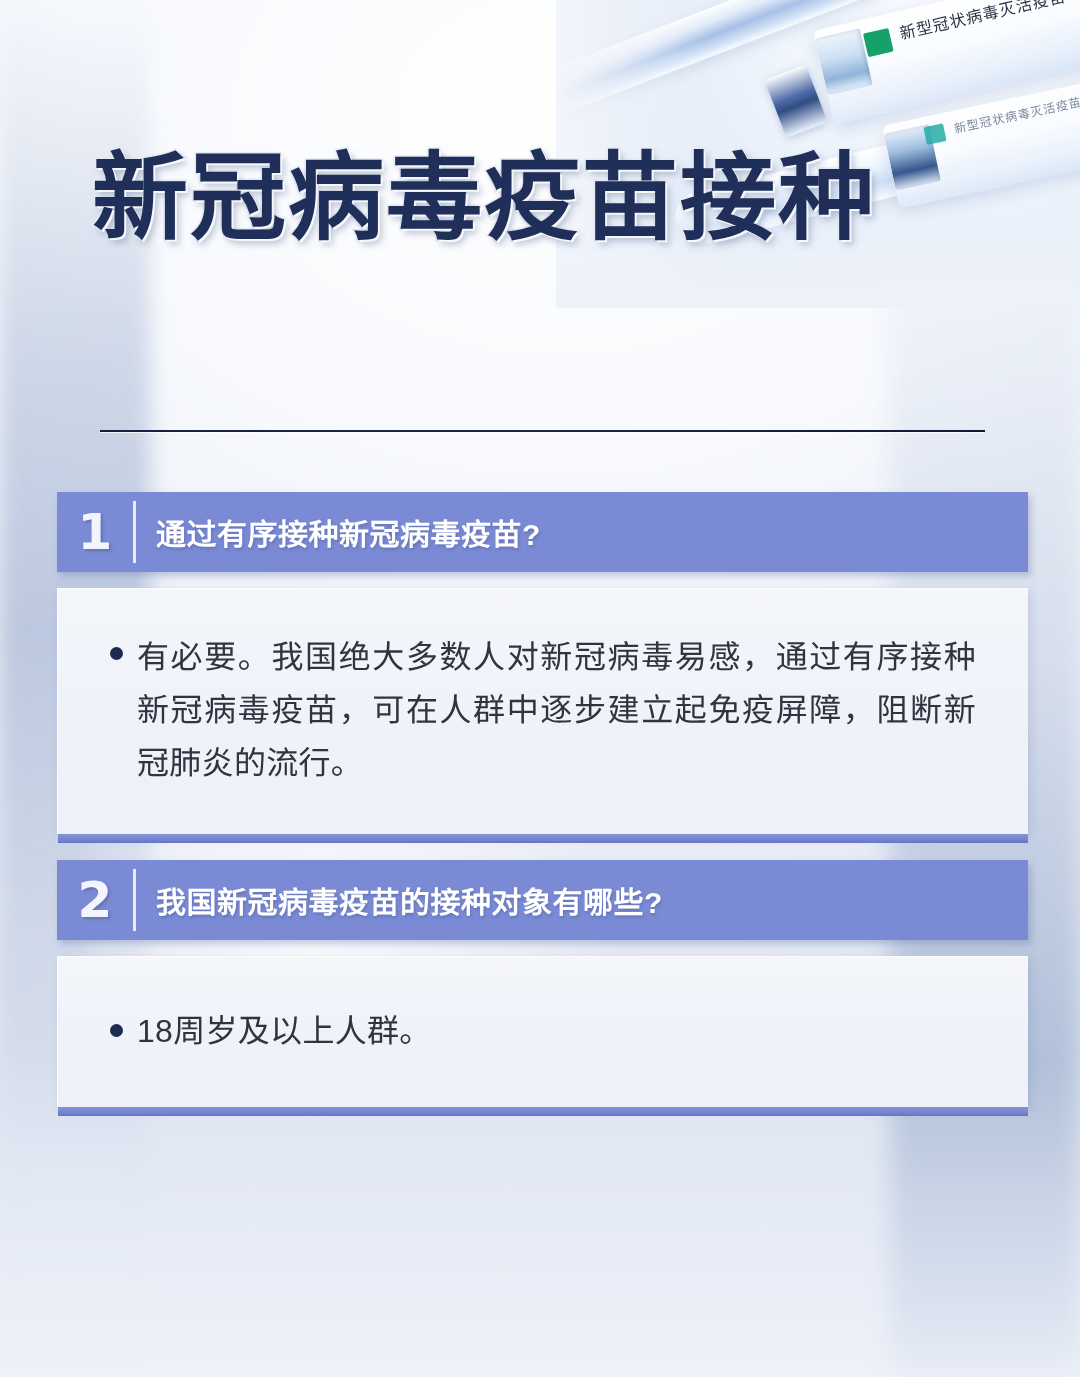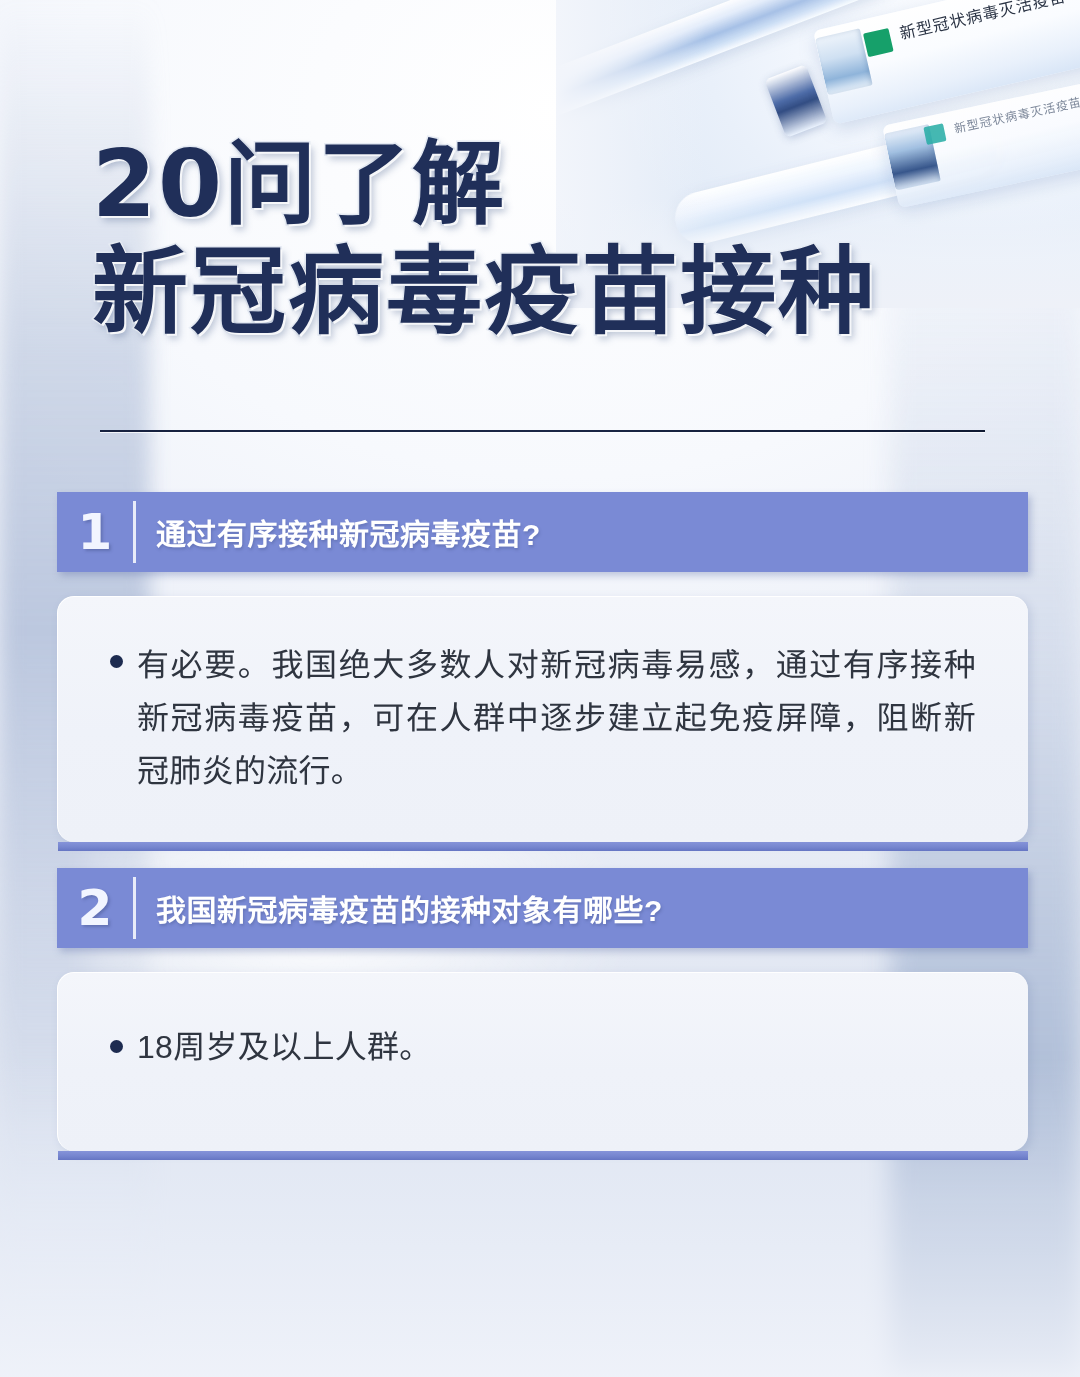--- a/index.html
+++ b/index.html
@@ -297,27 +297,26 @@
     align-items: center;
     padding-left: 20px;
     color: #ffffff;
     font-size: 30px;
     font-weight: 700;
     letter-spacing: 0.5px;
     text-shadow: 1px 2px 3px rgba(70,85,140,0.4);
   }
 
   .a-card {
-    margin-top: 24px;
+    margin-top: 16px;
     background: linear-gradient(180deg, #f4f6fb 0%, #eff2f9 55%, #eef1f8 100%);
     border-top: 1px solid #ffffff;
     border-left: 1px solid #ffffff;
     box-shadow: 3px 3px 9px rgba(110,128,172,0.22);
     position: relative;
-    border-radius: 17px;
   }
   .a-card::after {
     content: "";
     position: absolute;
     left: 0; right: 0; bottom: -9px;
     height: 9px;
     background: linear-gradient(180deg, #8593d9 0%, #7686cf 55%, #6575c3 100%);
   }
   .a-body {
     padding: 42px 52px 44px 52px;
@@ -336,21 +335,21 @@
     margin-right: 14px;
   }
   .a-text {
     flex: 1 1 auto;
     color: #2f3540;
     font-size: 32px;
     line-height: 53px;
     letter-spacing: 0.3px;
     text-align: justify;
   }
-  .a-card.compact .a-body { padding: 52px 52px 82px 52px; }
+  .a-card.compact .a-body { padding: 52px 52px 54px 52px; }
   .a-card.compact .a-text { line-height: 44px; }
   .a-card.compact .a-bullet { margin-top: 15px; }
 </style>
 </head>
 <body>
 
 <div class="poster">
 
   <div class="bg-base"></div>
   <div class="bg-left-band"></div>
@@ -375,21 +374,20 @@
       <div class="vial-cap"></div>
       <div class="vial-green"></div>
       <div class="vial-label">新型冠状病毒灭活疫苗</div>
     </div>
 
     <div class="hero-fade-left"></div>
     <div class="hero-fade-bottom"></div>
   </div>
 
   <div class="title-block">
-    <div class="title-line title-line-1">20问了解</div>
     <div class="title-line title-line-2">新冠病毒疫苗接种</div>
   </div>
   <div class="title-rule"></div>
 
   <div class="qa-list">
 
     <div class="qa-item">
       <div class="q-bar">
         <div class="q-num">1</div>
         <div class="q-divider"></div>

